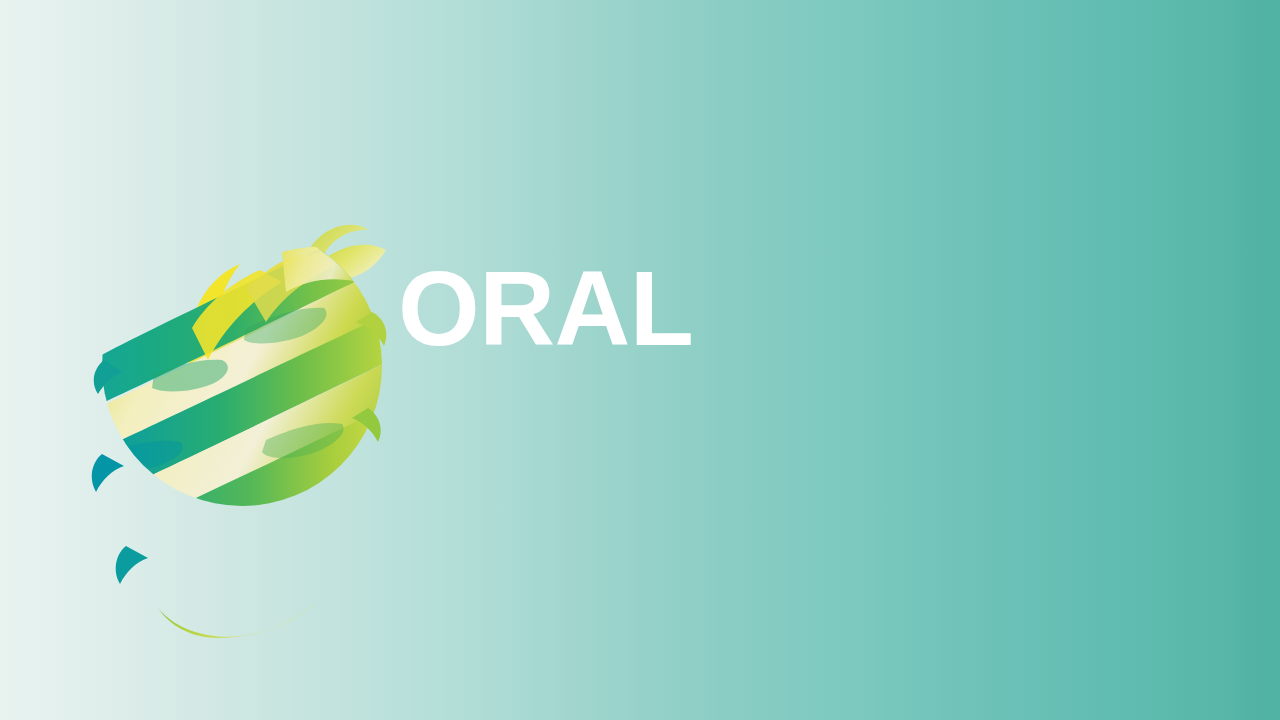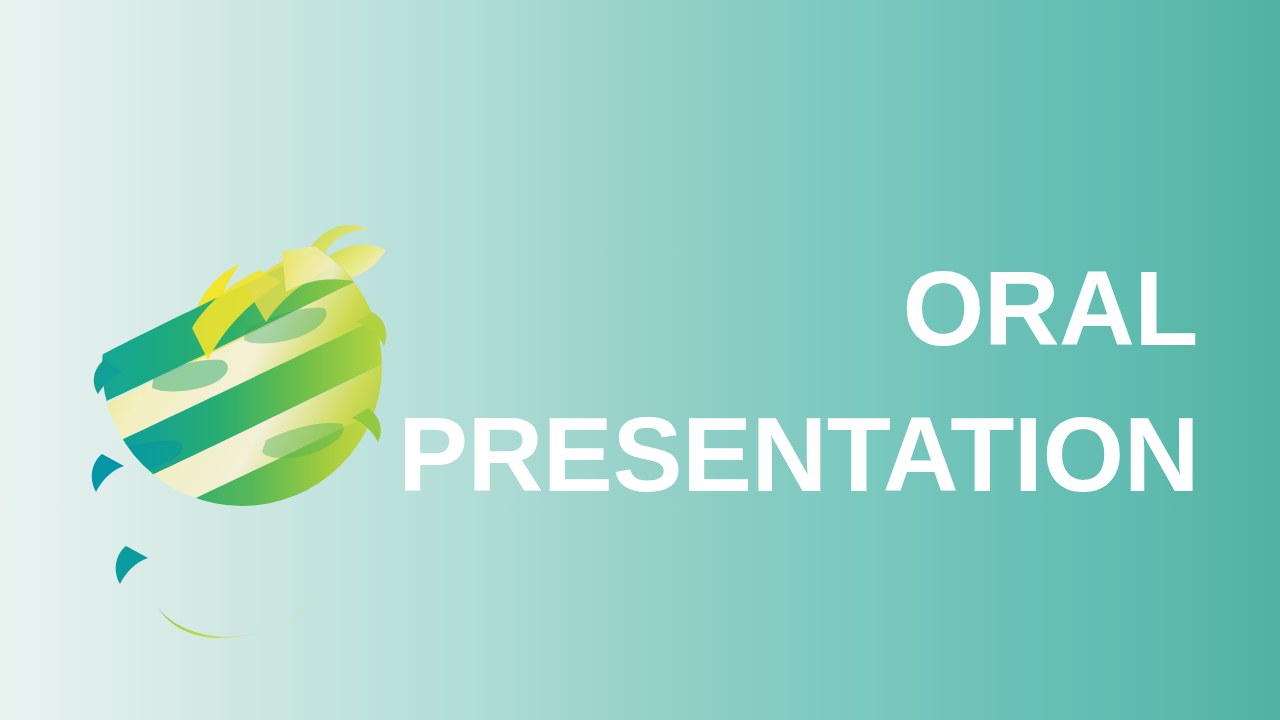--- a/index.html
+++ b/index.html
@@ -64,21 +64,20 @@
   .title-line {
     display: block;
     color: #ffffff;
     font-family: "Liberation Sans", sans-serif;
     font-weight: bold;
     font-size: 105px;
     line-height: 146px;
     letter-spacing: -0.5px;
     white-space: nowrap;
     text-transform: uppercase;
-    text-align: right;
   }
 
   #title-line-1 { font-size: 105px; }
   #title-line-2 { font-size: 105px; }
 </style>
 </head>
 <body>
 
 <div id="slide">
 
@@ -215,16 +214,15 @@
       <path d="M276,104 C288,110 294,124 288,138 C282,126 272,118 260,114 Z" fill="#b2d140"></path>
       <path d="M272,200 C284,208 288,222 282,234 C276,222 266,214 256,210 Z" fill="#93c93f"></path>
 
       <path d="M62,400 C78,420 110,432 144,428 C176,424 204,410 220,394
                C196,416 160,430 122,430 C96,430 74,418 62,400 Z" fill="url(#gTail)"></path>
     </svg>
   </div>
 
   <div id="title-block">
     <span id="title-line-1" class="title-line">ORAL</span>
-    <span id="title-line-2" class="title-line">PRESENTATION</span>
   </div>
 
 </div>
 
 </body></html>

